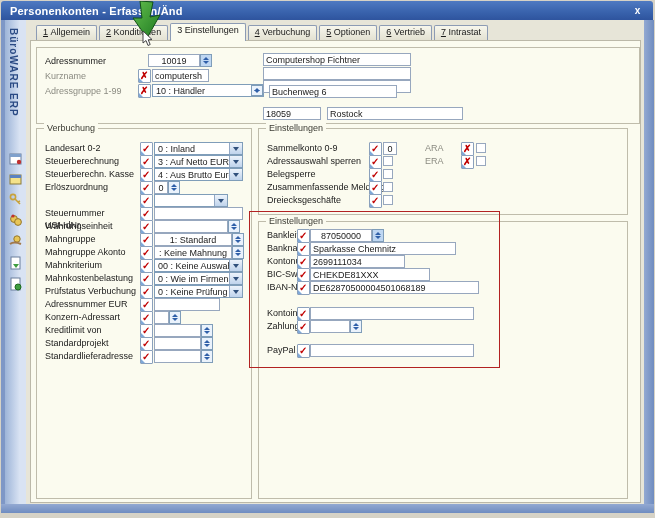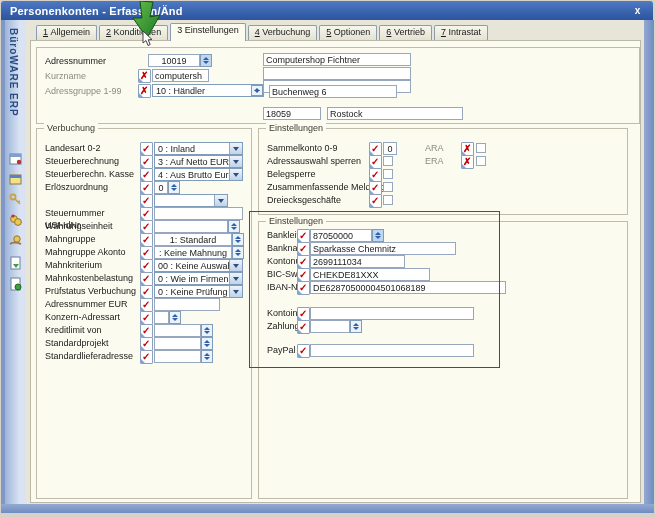--- a/index.html
+++ b/index.html
@@ -30,21 +30,21 @@
   .tab.active{height:16px;margin-bottom:-1px;background:#FBFBEF;font-weight:normal;}
   .tab u{text-decoration:underline;}
   
   .grp{position:absolute;border:1px solid #BFBCAB;}
   .gtitle{position:absolute;top:-6px;left:7px;background:#FBFBEF;padding:0 3px;color:#3c3c34;}
   .lbl{position:absolute;white-space:nowrap;color:#1a1a1a;}
   .lbl.dim{color:#8B8B82;}
   
   .inp{position:absolute;height:13px;background:#fff;border:1px solid #97A7BE;box-sizing:border-box;
     padding:1px 2px 0;line-height:10px;white-space:nowrap;overflow:hidden;}
-  .inp.ctr{text-align:center;} .inp.rgt{text-align:left;}
+  .inp.ctr{text-align:center;} .inp.rgt{text-align:center;}
   .cmb{position:absolute;height:13px;background:#fff;border:1px solid #7F9DB9;box-sizing:border-box;}
   .cmb .val{position:absolute;left:3px;top:1px;right:13px;line-height:10px;white-space:nowrap;overflow:hidden;}
   .ddbtn{position:absolute;right:0;top:0;width:12px;height:11px;background:linear-gradient(#EDF3FB,#BFD3EC);
     border-left:1px solid #93A8C4;}
   .ddbtn::after{content:"";position:absolute;left:3px;top:4px;border-left:3px solid transparent;
     border-right:3px solid transparent;border-top:4px solid #30507C;}
   .spin{position:absolute;width:12px;height:13px;border:1px solid #7F9DB9;background:#EAF2FC;box-sizing:border-box;}
   .spin.hl{background:#BFD7F2;}
   .spin::before{content:"";position:absolute;left:2px;top:2px;border-left:3px solid transparent;
     border-right:3px solid transparent;border-bottom:3px solid #2F5FA8;}
@@ -291,21 +291,21 @@
     <span class="lbl" style="left:8px;top:34px;">Kontonummer</span>
     <span class="ficon" style="left:38px;top:33px;"></span>
     <div class="inp" style="left:51px;top:33px;width:95px;">2699111034</div>
 
     <span class="lbl" style="left:8px;top:47px;">BIC-Swift</span>
     <span class="ficon" style="left:38px;top:46px;"></span>
     <div class="inp" style="left:51px;top:46px;width:120px;">CHEKDE81XXX</div>
 
     <span class="lbl" style="left:8px;top:60px;">IBAN-Nr.</span>
     <span class="ficon" style="left:38px;top:59px;"></span>
-    <div class="inp" style="left:51px;top:59px;width:196px;">DE62870500004501068189</div>
+    <div class="inp" style="left:51px;top:59px;width:169px;">DE62870500004501068189</div>
 
     <span class="lbl" style="left:8px;top:86px;">Kontoinhaber</span>
     <span class="ficon" style="left:38px;top:85px;"></span>
     <div class="inp" style="left:51px;top:85px;width:164px;"></div>
 
     <span class="lbl" style="left:8px;top:99px;">Zahlung von</span>
     <span class="ficon" style="left:38px;top:98px;"></span>
     <div class="inp" style="left:51px;top:98px;width:40px;"></div>
     <div class="spin" style="left:91px;top:98px;"></div>
 

